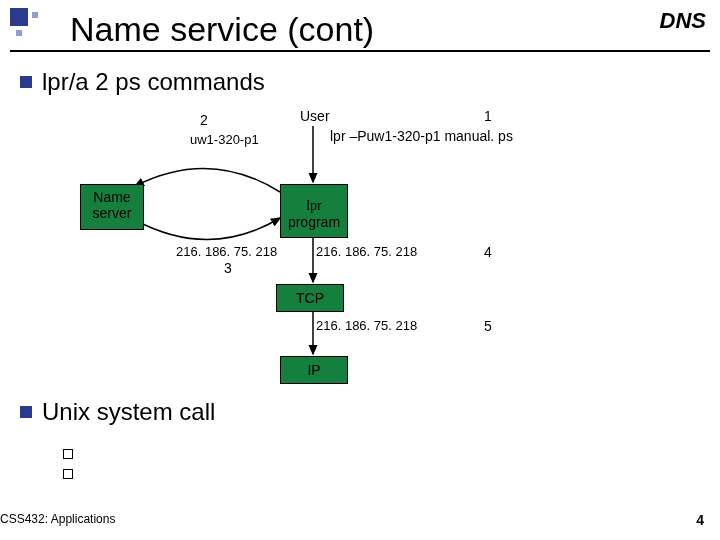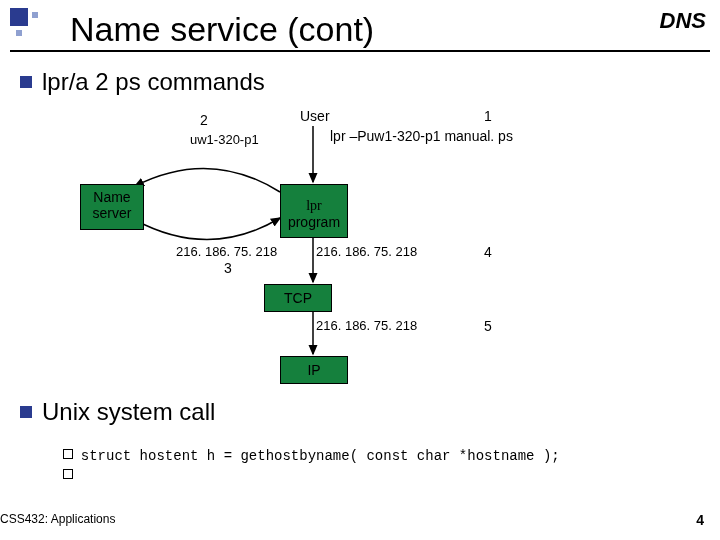--- a/index.html
+++ b/index.html
@@ -111,21 +111,21 @@
   }
   .box {
     position: absolute;
     border: 1px solid #000;
     text-align: center;
     background: #15803d;
   }
   .ns-box { top: 84px; left: 0; width: 62px; height: 40px; padding-top: 4px; line-height: 16px; }
   .lpr-box { top: 84px; left: 200px; width: 66px; height: 40px; padding-top: 12px; line-height: 17px; }
   .lpr-box .it { font-family: "Times New Roman", serif; font-style: normal; }
-  .tcp-box { top: 184px; left: 184px; width: 66px; height: 26px; line-height: 26px; }
+  .tcp-box { top: 184px; left: 196px; width: 66px; height: 26px; line-height: 26px; }
   .ip-box  { top: 256px; left: 200px; width: 66px; height: 26px; line-height: 26px; }
 
   .lbl { position: absolute; white-space: nowrap; }
   #l-user  { top: 8px;  left: 220px; }
   #l-step1 { top: 8px;  left: 404px; }
   #l-step2 { top: 12px; left: 120px; }
   #l-host  { top: 32px; left: 110px; font-size: 13px; }
   #l-cmd   { top: 28px; left: 250px; font-size: 14px; }
   #l-ip3   { top: 144px; left: 96px; font-size: 13px; }
   #l-step3 { top: 160px; left: 144px; }
@@ -203,20 +203,20 @@
   <span class="lbl" id="l-step5">5</span>
 
   <div class="box ip-box"><span>IP</span></div>
 </div>
 
 <div class="bullet-row" id="b2">
   <span class="sq"></span><span>Unix system call</span>
 </div>
 
 <div class="sub-row" id="sub1">
-  <span class="hollow"></span><span>struct hostent h = gethostbyname( const char *hostname );</span>
+  <span class="hollow"></span>
 </div>
 <div class="sub-row" id="sub2">
   <span class="hollow"></span>
 </div>
 
 <div class="footer-center">CSS432: Applications</div>
 <div class="footer-num">4</div>
 
 </body></html>

